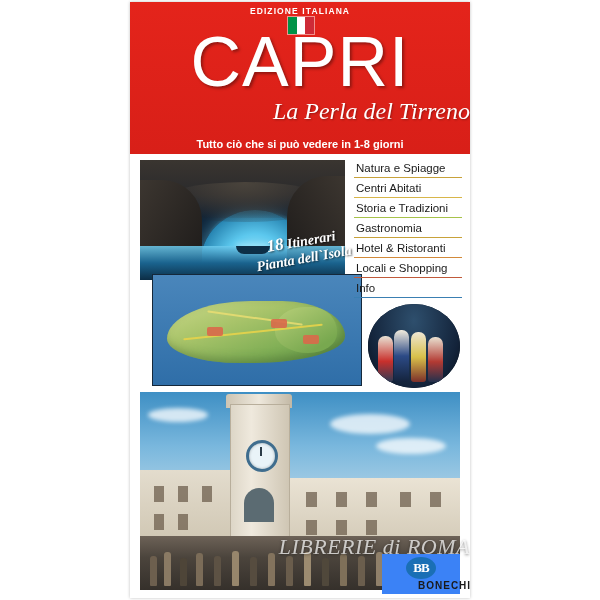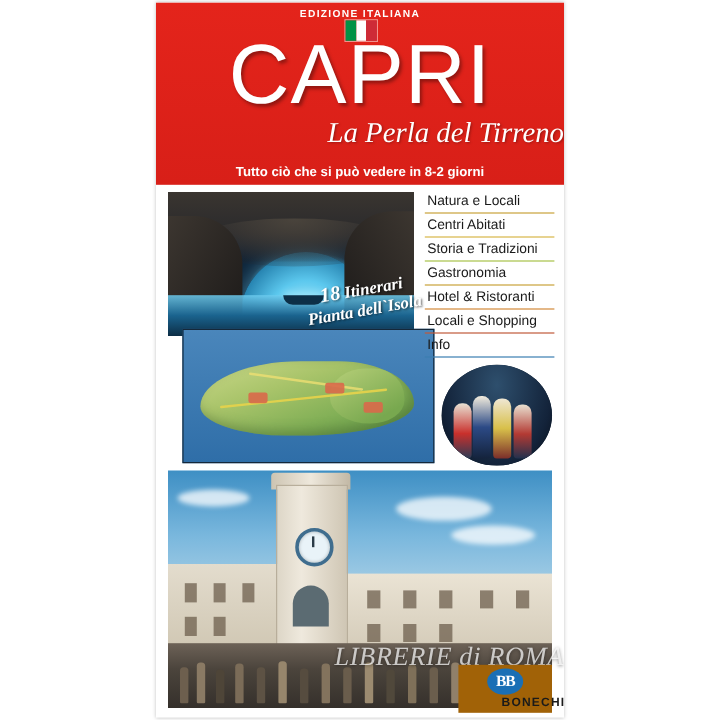--- a/index.html
+++ b/index.html
@@ -413,21 +413,21 @@
     text-shadow: 0 1px 3px rgba(0,0,0,0.45);
     letter-spacing: 0.5px;
     z-index: 8;
   }
   .logo-box {
     position: absolute;
     left: 252px;
     top: 552px;
     width: 78px;
     height: 40px;
-    background: #a16207;
+    background: #3b82f6;
     text-align: center;
     z-index: 9;
   }
   .logo-mark {
     margin: 3px auto 1px;
     width: 30px;
     height: 22px;
     border-radius: 50%;
     background: #1a6fb5;
     color: #ffffff;
@@ -453,21 +453,21 @@
 
     <div class="header-red">
       <div class="edizione">EDIZIONE  ITALIANA</div>
       <div class="flag">
         <span class="f-green"></span>
           <span class="f-white"></span>
           <span class="f-red"></span>
       </div>
       <div class="title-main">CAPRI</div>
       <div class="title-sub">La Perla del Tirreno</div>
-      <div class="strapline">Tutto ciò che si può vedere in 8-2 giorni</div>
+      <div class="strapline">Tutto ciò che si può vedere in 1-8 giorni</div>
     </div>
 
     <div class="photo-grotto">
       <div class="grotto-rock"></div>
       <div class="grotto-arch"></div>
       <div class="grotto-ceiling"></div>
       <div class="grotto-left"></div>
       <div class="grotto-right"></div>
       <div class="grotto-water"></div>
       <div class="grotto-boat"></div>
@@ -493,21 +493,21 @@
 
     <div class="photo-folk">
       <div class="folk-sky"></div>
       <div class="dancer d1"></div>
       <div class="dancer d2"></div>
       <div class="dancer d3"></div>
       <div class="dancer d4"></div>
     </div>
 
     <div class="toc">
-      <div class="toc-item">Natura e Locali</div>
+      <div class="toc-item">Natura e Spiagge</div>
       <div class="toc-item">Centri Abitati</div>
       <div class="toc-item">Storia e Tradizioni</div>
       <div class="toc-item">Gastronomia</div>
       <div class="toc-item">Hotel &amp; Ristoranti</div>
       <div class="toc-item">Locali e Shopping</div>
       <div class="toc-item">Info</div>
     </div>
 
     <div class="photo-piazza">
       <div class="pz-sky"></div>

